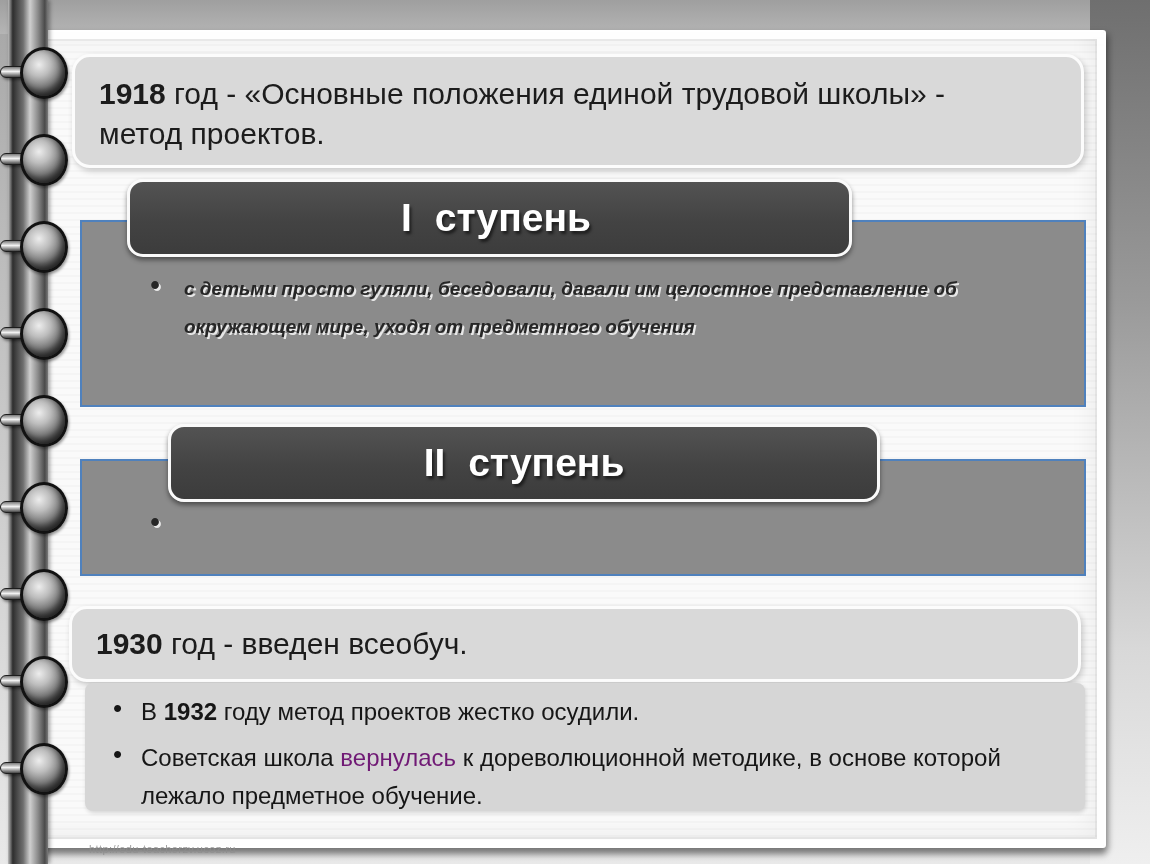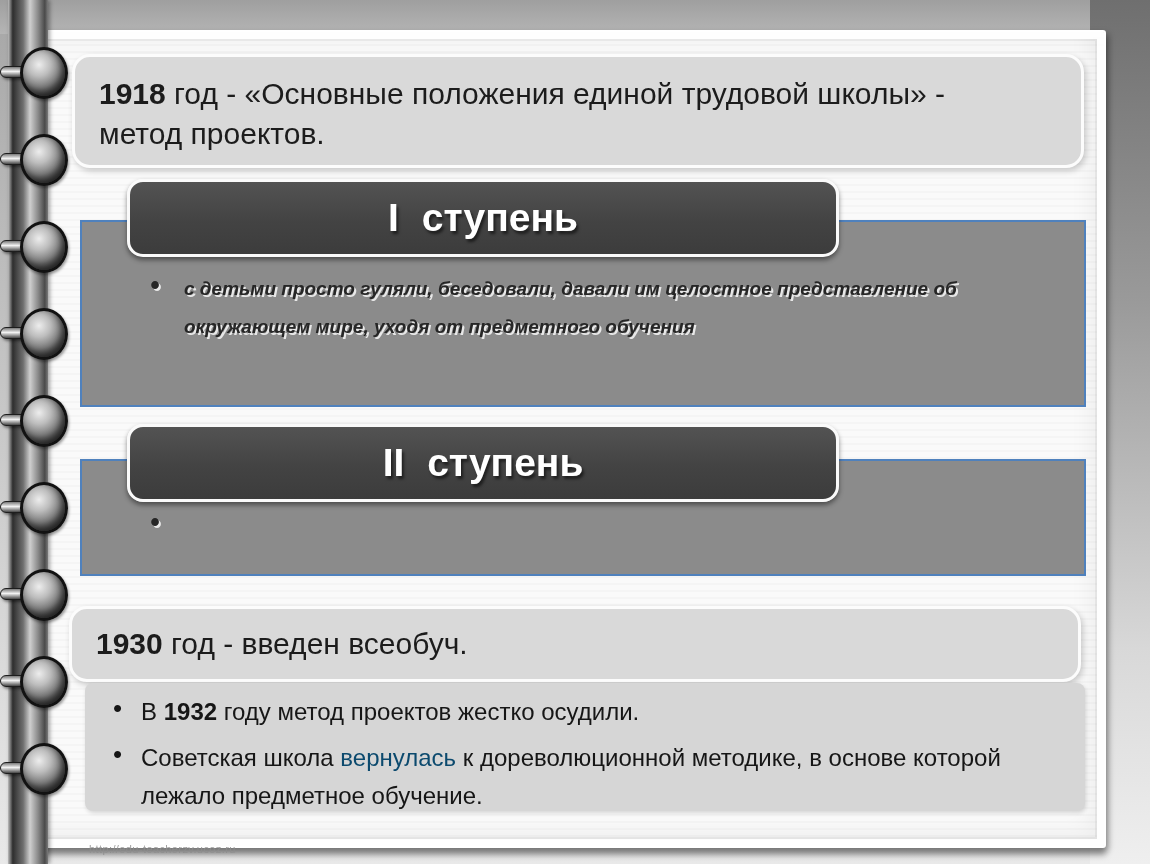--- a/index.html
+++ b/index.html
@@ -73,22 +73,22 @@
     background:linear-gradient(180deg,#535353 0%,#434343 55%,#3c3c3c 100%);
     border:3px solid #fafafa;border-radius:16px;
     box-shadow:0 3px 5px rgba(0,0,0,.45);
     display:flex;align-items:center;justify-content:center;
     z-index:5;
   }
   .hdr span{
     color:#ffffff;font-size:39px;font-weight:bold;word-spacing:12px;
     text-shadow:2px 3px 3px rgba(0,0,0,.55);
   }
-  .hdr1{top:179px;}
-  .hdr2{top:424px;}
+  .hdr1{top:179px;padding-left:13px;}
+  .hdr2{top:424px;margin-left:41px;}
   
   .graybox{
     position:absolute;left:80px;width:1002px;
     background:#8b8b8b;border:2px solid #4f81bd;
     z-index:2;
   }
   .gb1{top:220px;height:183px;}
   .gb2{top:459px;height:113px;}
   .gb-item{display:flex;margin-left:68px;margin-right:60px;}
   .gb1 .gb-item{margin-top:48px;}
@@ -107,21 +107,21 @@
   .conclusion{
     position:absolute;left:85px;top:683px;width:1000px;height:128px;
     background:#d6d6d6;border-radius:8px;
     box-shadow:1px 2px 4px rgba(0,0,0,.15);
     color:#161616;
   }
   .c-item{display:flex;margin:10px 40px 0 28px;}
   .c-item + .c-item{margin-top:8px;}
   .c-bullet{width:28px;flex:0 0 28px;font-size:26px;}
   .c-text{font-size:24px;line-height:38px;max-width:900px;}
-  .hl{color:#0c4a6e;margin-top:10px;}
+  .hl{color:#701a75;margin-top:10px;}
   
   .watermark{
     position:absolute;left:89px;top:843px;
     font-size:11px;color:#8d8d8d;letter-spacing:.4px;opacity:.85;
   }
 </style>
 </head>
 <body>
 
 <div class="stage">

